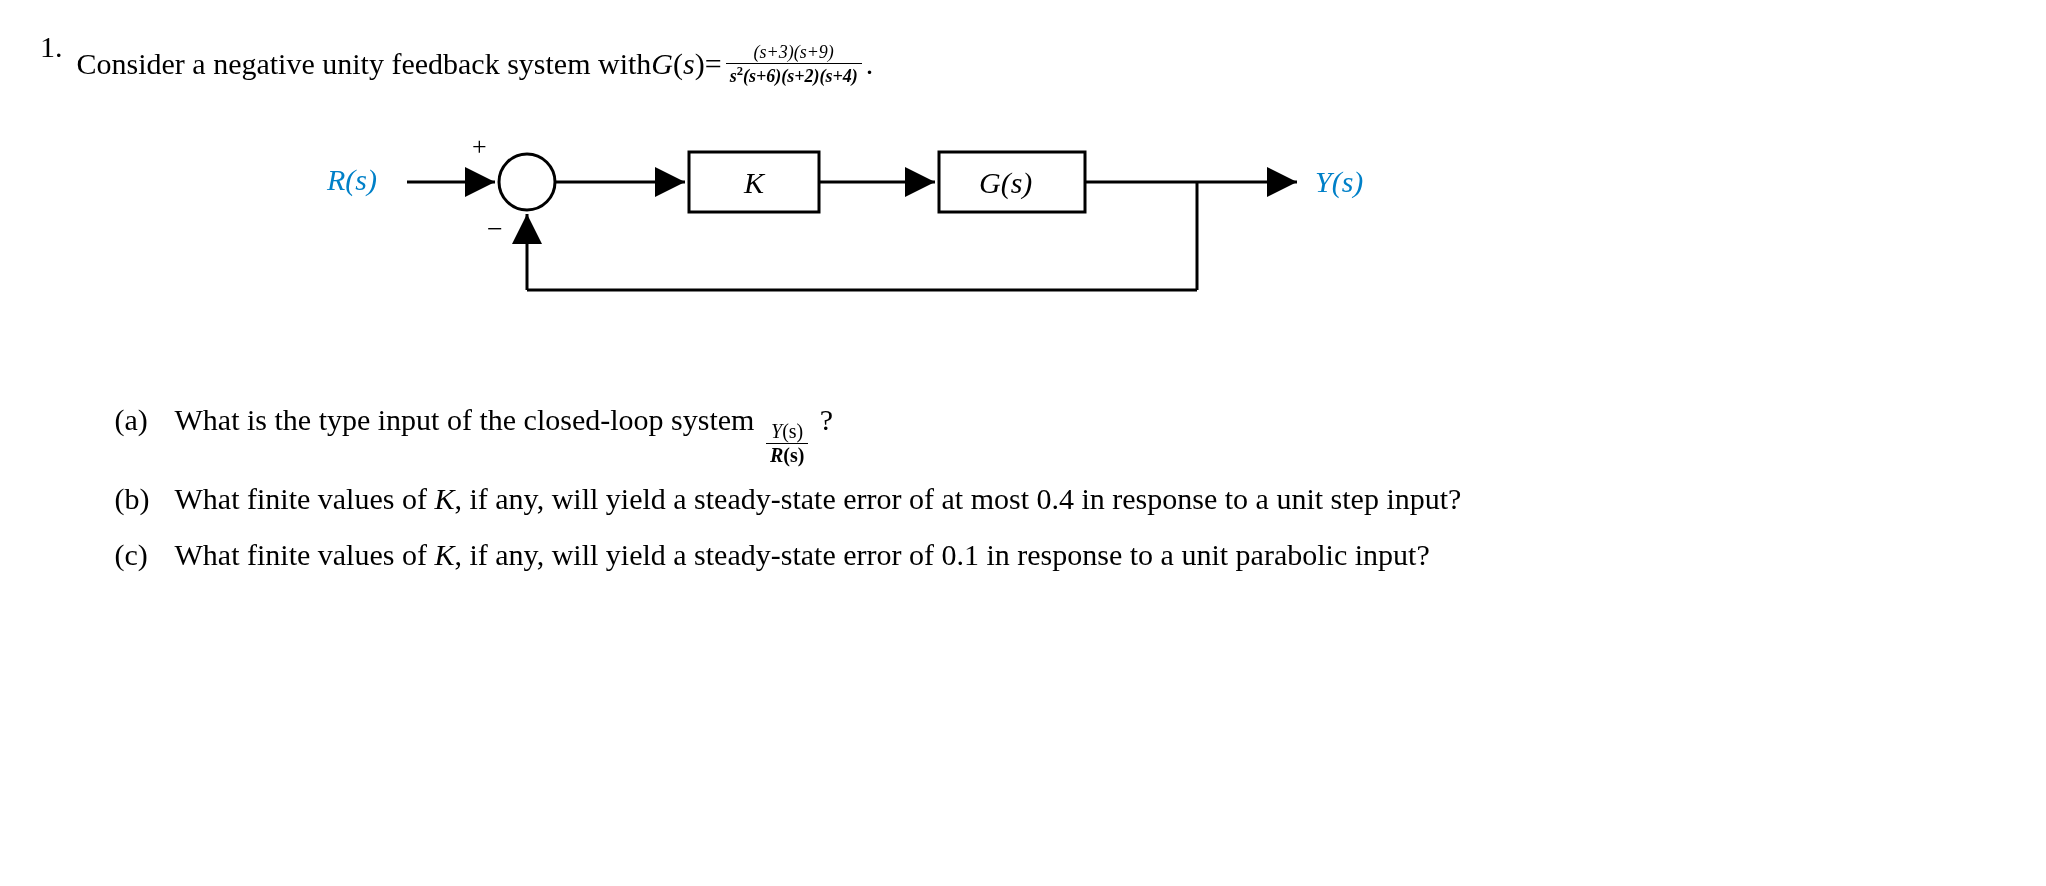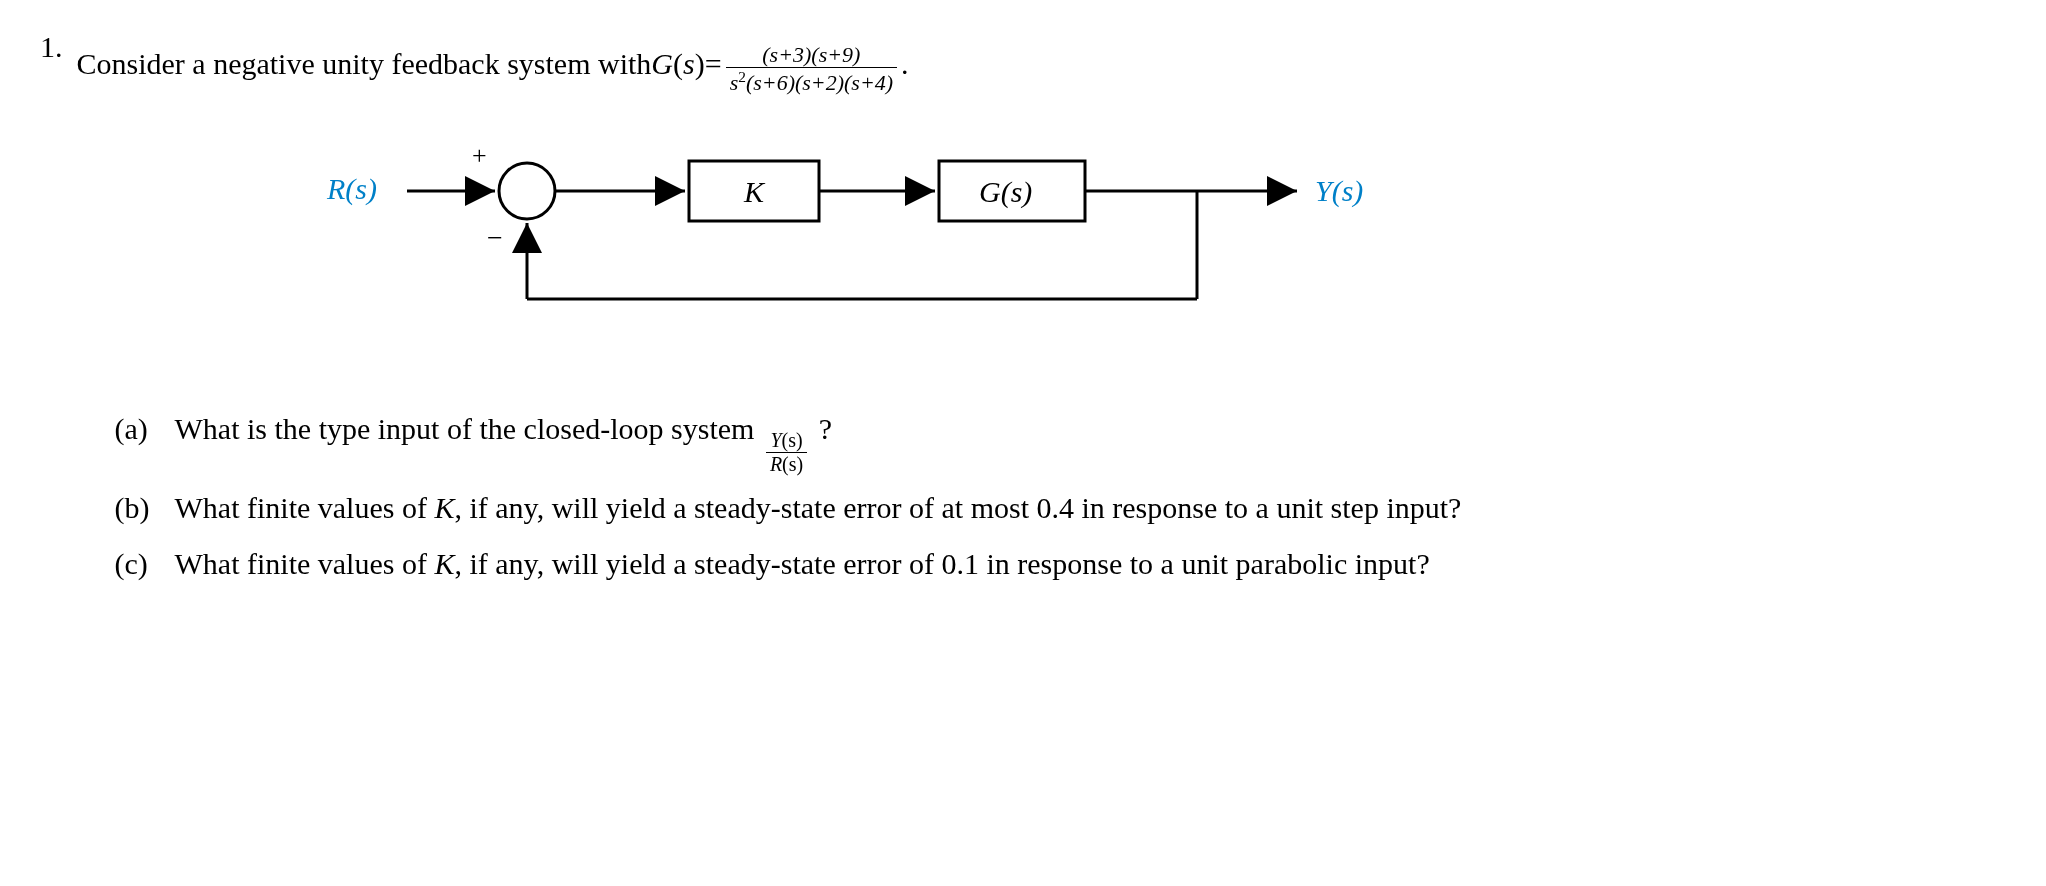--- a/index.html
+++ b/index.html
@@ -30,26 +30,26 @@
     flex-wrap: nowrap;
     line-height: 1.4;
     margin-top: 13px;
   }
   .math-i { font-style: italic; font-family: "Times New Roman", serif; }
   .frac {
     display: inline-flex;
     flex-direction: column;
     vertical-align: middle;
     text-align: center;
-    font-size: 22px;
+    font-size: 18px;
     line-height: 1.05;
     margin: 0 4px;
   }
   .frac .num-top { padding: 0 4px 1px 4px; }
-  .frac .den { border-top: 1.5px solid #000; padding: 1px 4px 0 4px; }
+  .frac .den { border-top: 1.5px solid #000; padding: 1px 4px 0 4px; font-weight: bold; }
   .frac-small { font-size: 20px; }
   .diagram-wrap {
     margin: 34px 0 70px 240px;
   }
   svg text { font-family: "Times New Roman", serif; }
   .parts {
     margin-left: 38px;
     margin-right: 20px;
   }
   .part {

